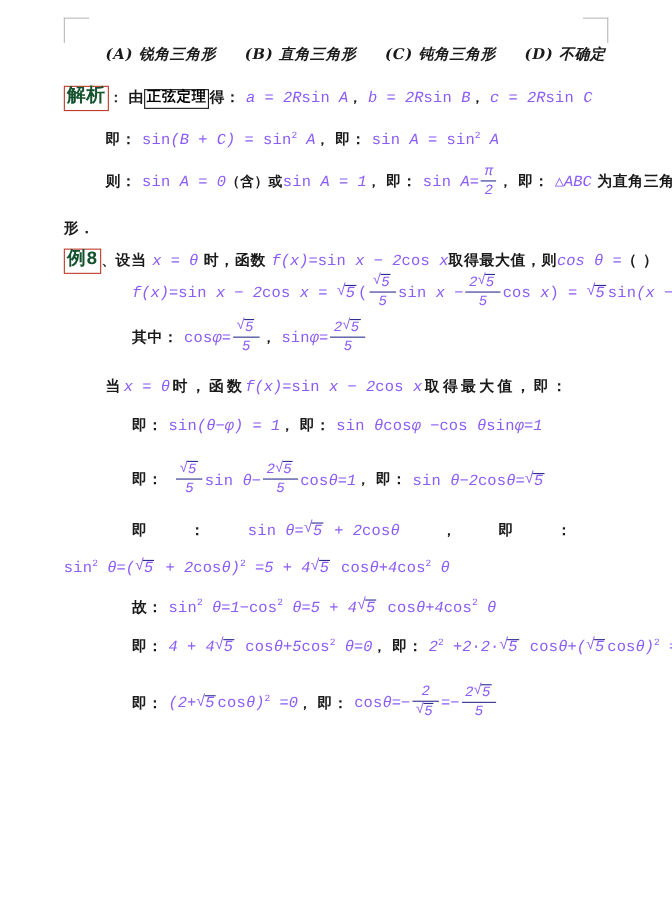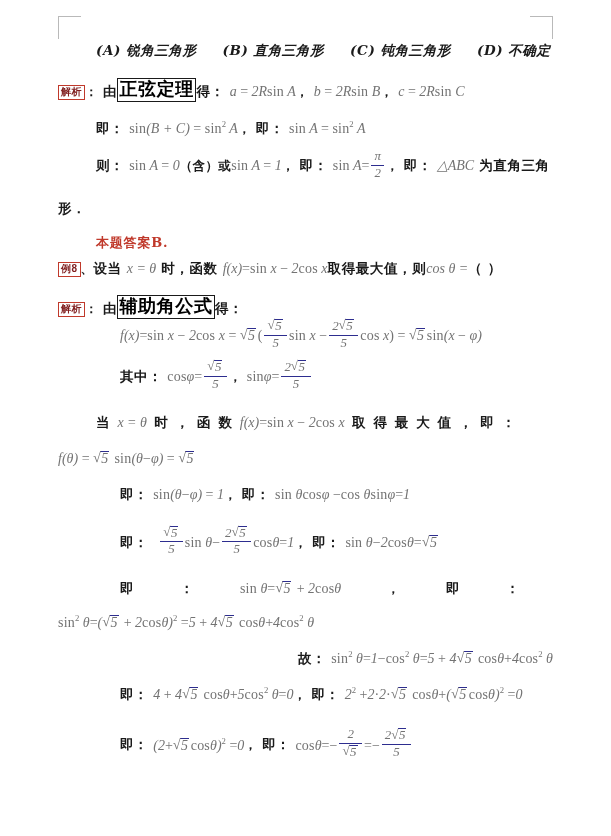--- a/index.html
+++ b/index.html
@@ -66,22 +66,22 @@
   .cn-sm {
     font-family: "DejaVu Serif", "Liberation Serif", serif;
     font-weight: bold;
     font-size: 12.5px;
     letter-spacing: 0.4px;
     color: #1a1a1a;
   }
 
   
   .m {
-    font-family: Liberation Serif, serif;
-    color: #737373;
+    font-family: Liberation Mono, monospace;
+    color: #8b5cf6;
     font-size: 14px;
     font-style: italic;
     white-space: nowrap;
   }
   .m .up { font-style: normal; }        
   .m .fn { font-style: normal; letter-spacing: .2px; }
 
   
   sup {
     font-size: 0.62em;
@@ -129,38 +129,38 @@
     border-top: 1.1px solid #2d2d8f;
     padding: 0 1px;
     display: inline-block;
     font-style: italic;
   }
 
   
   .tag-red {
     display: inline-block;
     border: 1.4px solid #c0392b;
-    color: #7f1d1d;
-    font-family: Liberation Sans, sans-serif;
-    font-weight: bold;
-    font-size: 10px;
+    color: #14532d;
+    font-family: Liberation Mono, monospace;
+    font-weight: bold;
+    font-size: 17px;
     padding: 0px 2px 1px 2px;
     line-height: 1.18;
     letter-spacing: 0.5px;
     vertical-align: 1px;
   }
   
   .box-kw {
     display: inline-block;
     border: 1.2px solid #1a1a1a;
     padding: 0px 1.5px 1px 1.5px;
     line-height: 1.15;
-    font-family: Liberation Sans, sans-serif;
-    font-weight: bold;
-    font-size: 18px;
+    font-family: Liberation Mono, monospace;
+    font-weight: bold;
+    font-size: 13px;
     letter-spacing: 0.6px;
     vertical-align: 1px;
   }
   .answer-red {
     color: #c0392b;
     font-family: "DejaVu Serif", "Liberation Serif", serif;
     font-weight: bold;
     font-size: 13px;
     letter-spacing: 0.8px;
   }
@@ -207,31 +207,25 @@
     </div>
 
     <div class="line indent-1" style="margin-top:14px;">
       <span class="cn">则：</span><span class="sp-xs"></span><span class="m"><span class="fn">sin</span> <span>A</span> <span class="up">=</span> <span>0</span></span><span class="cn-sm">（含）</span><span class="cn-sm">或</span><span class="m"><span class="fn">sin</span> <span>A</span> <span class="up">=</span> <span>1</span></span><span class="cn-sm">，</span><span class="sp-xs"></span><span class="cn">即：</span><span class="sp-xs"></span><span class="m"><span class="fn">sin</span> <span>A</span><span class="up">=</span><span class="frac"><span class="num">π</span><span class="den">2</span></span></span><span class="cn-sm">，</span><span class="sp-xs"></span><span class="cn">即：</span><span class="sp-xs"></span><span class="m">△ABC</span><span class="sp-xs"></span><span class="cn">为直角三角</span>
     </div>
 
     <div class="line indent-0" style="margin-top:20px;">
       <span class="cn">形．</span>
     </div>
 
-    <div class="line indent-1" style="margin-top:18px;">
-      <span class="answer-red">本题答案B.</span>
-    </div>
 
     <div class="line indent-0" style="margin-top:10px;">
       <span class="tag-red">例8</span><span class="cn-sm">、</span><span class="cn">设当</span><span class="sp-xs"></span><span class="m">x = θ</span><span class="sp-xs"></span><span class="cn">时，函数</span><span class="sp-xs"></span><span class="m"><span>f</span>(<span>x</span>)<span class="up">=</span><span class="fn">sin</span> <span>x</span> <span class="up">−</span> <span>2</span><span class="fn">cos</span> <span>x</span></span><span class="cn">取得最大值，则</span><span class="m">cos θ =</span><span class="cn">（          ）</span>
     </div>
 
-    <div class="line indent-0" style="margin-top:18px;">
-      <span class="tag-red">解析</span><span class="cn-sm">：</span><span class="sp-xs"></span><span class="cn">由</span><span class="box-kw">辅助角公式</span><span class="cn">得：</span>
-    </div>
 
     <div class="line indent-2" style="">
       <span class="m"><span>f</span>(<span>x</span>)<span class="up">=</span><span class="fn">sin</span> <span>x</span> <span class="up">−</span> <span>2</span><span class="fn">cos</span> <span>x</span> <span class="up">=</span> <span class="rad"><span class="rand">5</span></span><span class="up">(</span><span class="frac"><span class="num"><span class="rad"><span class="rand">5</span></span></span><span class="den">5</span></span><span class="fn">sin</span> <span>x</span> <span class="up">−</span><span class="frac"><span class="num"><span>2</span><span class="rad"><span class="rand">5</span></span></span><span class="den">5</span></span><span class="fn">cos</span> <span>x</span><span class="up">)</span> <span class="up">=</span> <span class="rad"><span class="rand">5</span></span><span class="fn">sin</span>(<span>x</span> <span class="up">−</span> <span>φ</span>)</span>
     </div>
 
     <div class="line indent-2" style="margin-top:9px;">
       <span class="cn">其中：</span><span class="sp-xs"></span><span class="m"><span class="fn">cos</span><span>φ</span><span class="up">=</span><span class="frac"><span class="num"><span class="rad"><span class="rand">5</span></span></span><span class="den">5</span></span></span><span class="cn-sm">，</span><span class="sp-xs"></span><span class="m"><span class="fn">sin</span><span>φ</span><span class="up">=</span><span class="frac"><span class="num"><span>2</span><span class="rad"><span class="rand">5</span></span></span><span class="den">5</span></span></span>
     </div>
 
     <div class="line indent-1" style="margin-top:24px;">
@@ -247,23 +241,20 @@
         <span class="cn">得</span>
         <span class="cn">最</span>
         <span class="cn">大</span>
         <span class="cn">值</span>
         <span class="cn">，</span>
         <span class="cn">即</span>
         <span class="cn">：</span>
       </span>
     </div>
 
-    <div class="line indent-0" style="margin-top:20px;">
-      <span class="m"><span>f</span>(<span>θ</span>) <span class="up">=</span> <span class="rad"><span class="rand">5</span></span> <span class="fn">sin</span>(<span>θ</span><span class="up">−</span><span>φ</span>) <span class="up">=</span> <span class="rad"><span class="rand">5</span></span></span>
-    </div>
 
     <div class="line indent-2" style="margin-top:20px;">
       <span class="cn">即：</span><span class="sp-xs"></span><span class="m"><span class="fn">sin</span>(<span>θ</span><span class="up">−</span><span>φ</span>) <span class="up">=</span> <span>1</span></span><span class="cn-sm">，</span><span class="sp-xs"></span><span class="cn">即：</span><span class="sp-xs"></span><span class="m"><span class="fn">sin</span> <span>θ</span><span class="fn">cos</span><span>φ</span> <span class="up">−</span><span class="fn">cos</span> <span>θ</span><span class="fn">sin</span><span>φ</span><span class="up">=</span><span>1</span></span>
     </div>
 
     <div class="line indent-2" style="margin-top:24px;">
       <span class="cn">即：</span><span class="sp-s"></span><span class="m"><span class="frac"><span class="num"><span class="rad"><span class="rand">5</span></span></span><span class="den">5</span></span><span class="fn">sin</span> <span>θ</span><span class="up">−</span><span class="frac"><span class="num"><span>2</span><span class="rad"><span class="rand">5</span></span></span><span class="den">5</span></span><span class="fn">cos</span><span>θ</span><span class="up">=</span><span>1</span></span><span class="cn-sm">，</span><span class="sp-xs"></span><span class="cn">即：</span><span class="sp-xs"></span><span class="m"><span class="fn">sin</span> <span>θ</span><span class="up">−</span><span>2</span><span class="fn">cos</span><span>θ</span><span class="up">=</span><span class="rad"><span class="rand">5</span></span></span>
     </div>
 
     <div class="line indent-2" style="margin-top:24px;">
@@ -274,21 +265,21 @@
         <span class="cn-sm">，</span>
         <span class="cn">即</span>
         <span class="cn">：</span>
       </span>
     </div>
 
     <div class="line indent-0" style="margin-top:18px;">
       <span class="m"><span class="fn">sin</span><sup class="up">2</sup> <span>θ</span><span class="up">=</span>(<span class="rad"><span class="rand">5</span></span> <span class="up">+</span> <span>2</span><span class="fn">cos</span><span>θ</span>)<sup class="up">2</sup> <span class="up">=</span><span>5</span> <span class="up">+</span> <span>4</span><span class="rad"><span class="rand">5</span></span> <span class="fn">cos</span><span>θ</span><span class="up">+</span><span>4</span><span class="fn">cos</span><sup class="up">2</sup> <span>θ</span></span>
     </div>
 
-    <div class="line indent-2" style="margin-top:20px;text-align:right;">
+    <div class="line indent-2" style="margin-top:20px;">
       <span class="cn">故：</span><span class="sp-xs"></span><span class="m"><span class="fn">sin</span><sup class="up">2</sup> <span>θ</span><span class="up">=</span><span>1</span><span class="up">−</span><span class="fn">cos</span><sup class="up">2</sup> <span>θ</span><span class="up">=</span><span>5</span> <span class="up">+</span> <span>4</span><span class="rad"><span class="rand">5</span></span> <span class="fn">cos</span><span>θ</span><span class="up">+</span><span>4</span><span class="fn">cos</span><sup class="up">2</sup> <span>θ</span></span>
     </div>
 
     <div class="line indent-2" style="margin-top:20px;">
       <span class="cn">即：</span><span class="sp-xs"></span><span class="m"><span>4</span> <span class="up">+</span> <span>4</span><span class="rad"><span class="rand">5</span></span> <span class="fn">cos</span><span>θ</span><span class="up">+</span><span>5</span><span class="fn">cos</span><sup class="up">2</sup> <span>θ</span><span class="up">=</span><span>0</span></span><span class="cn-sm">，</span><span class="sp-xs"></span><span class="cn">即：</span><span class="sp-xs"></span><span class="m"><span>2</span><sup class="up">2</sup> <span class="up">+</span><span>2</span><span class="up">·</span><span>2</span><span class="up">·</span><span class="rad"><span class="rand">5</span></span> <span class="fn">cos</span><span>θ</span><span class="up">+</span>(<span class="rad"><span class="rand">5</span></span><span class="fn">cos</span><span>θ</span>)<sup class="up">2</sup> <span class="up">=</span><span>0</span></span>
     </div>
 
     <div class="line indent-2" style="margin-top:26px;">
       <span class="cn">即：</span><span class="sp-xs"></span><span class="m">(<span>2</span><span class="up">+</span><span class="rad"><span class="rand">5</span></span><span class="fn">cos</span><span>θ</span>)<sup class="up">2</sup> <span class="up">=</span><span>0</span></span><span class="cn-sm">，</span><span class="sp-xs"></span><span class="cn">即：</span><span class="sp-xs"></span><span class="m"><span class="fn">cos</span><span>θ</span><span class="up">=</span><span class="up">−</span><span class="frac"><span class="num">2</span><span class="den"><span class="rad"><span class="rand">5</span></span></span></span><span class="up">=</span><span class="up">−</span><span class="frac"><span class="num"><span>2</span><span class="rad"><span class="rand">5</span></span></span><span class="den">5</span></span></span>
     </div>

